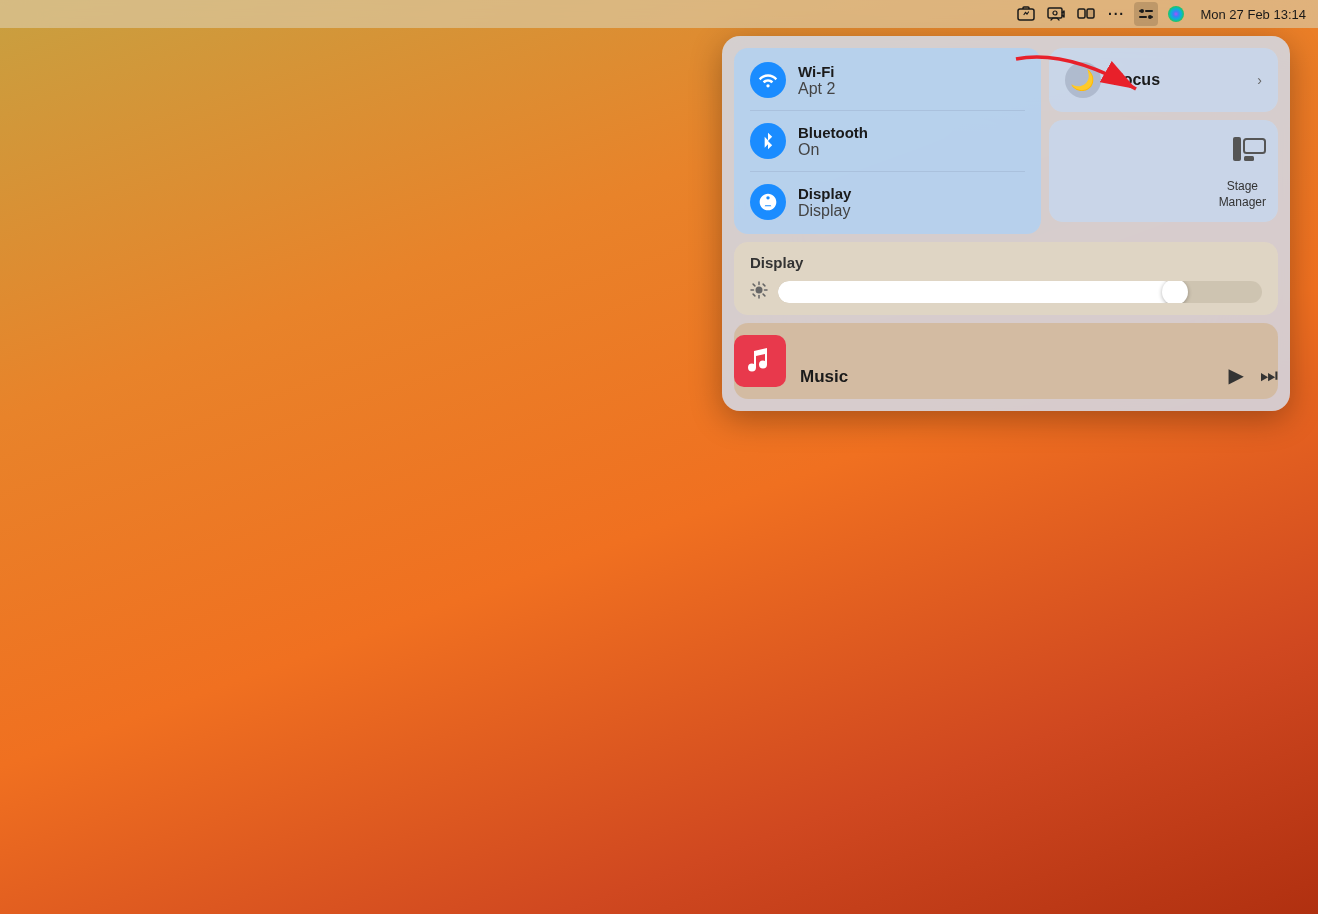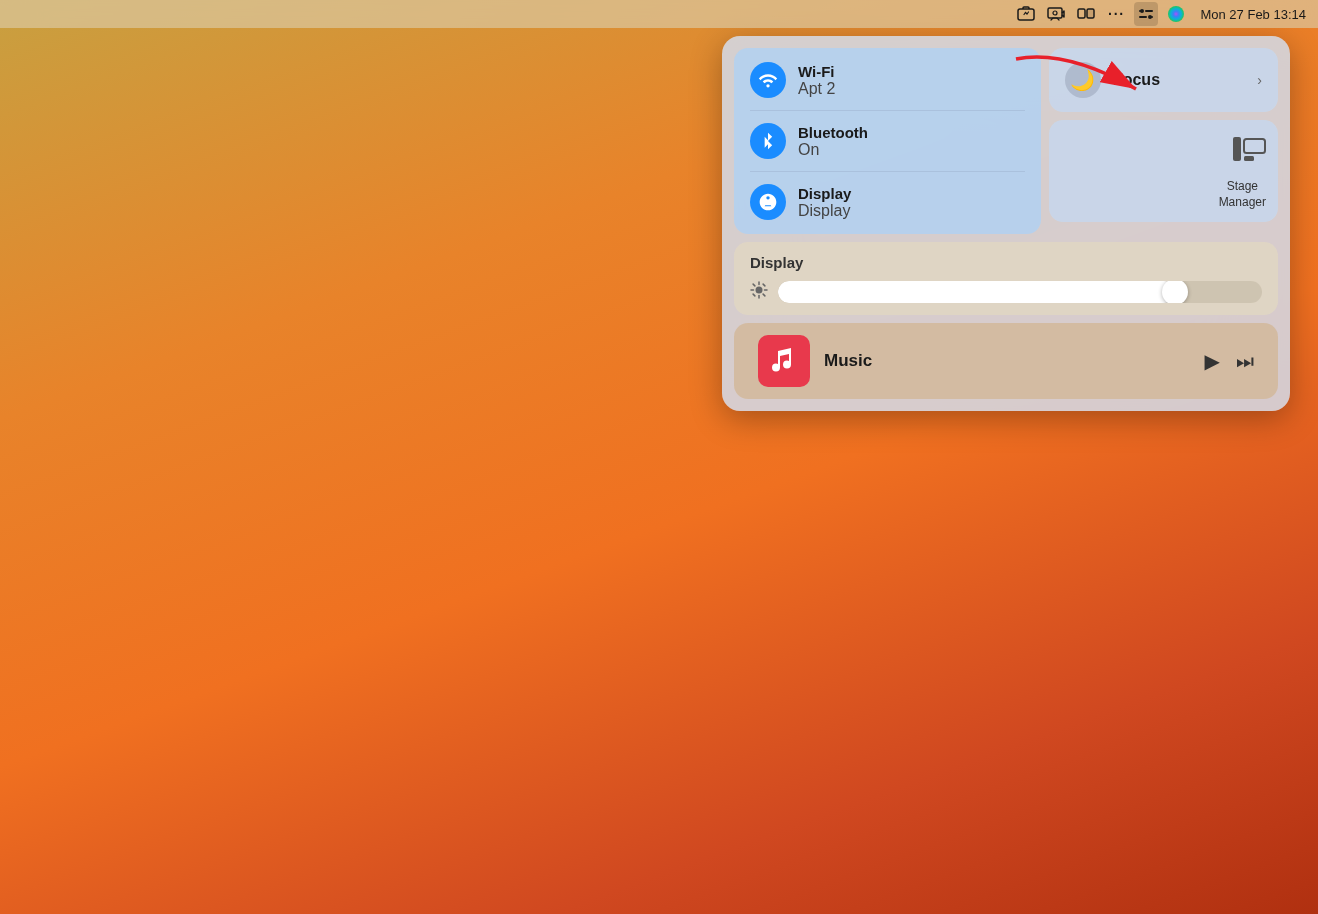--- a/index.html
+++ b/index.html
@@ -270,23 +270,23 @@
       font-size: 16px;
       color: #555;
       cursor: pointer;
       flex-shrink: 0;
     }
 
     
     .cc-music-section {
       background: rgba(210, 185, 155, 0.85);
       border-radius: 14px;
-      padding: 12px 24px;
-      display: flex;
-      align-items: center;
+      padding: 12px 0;
+      display: flex;
+      align-items: flex-end;
       gap: 14px;
     }
 
     .cc-music-icon {
       width: 52px;
       height: 52px;
       border-radius: 10px;
       background: #e8394c;
       display: flex;
       align-items: center;

